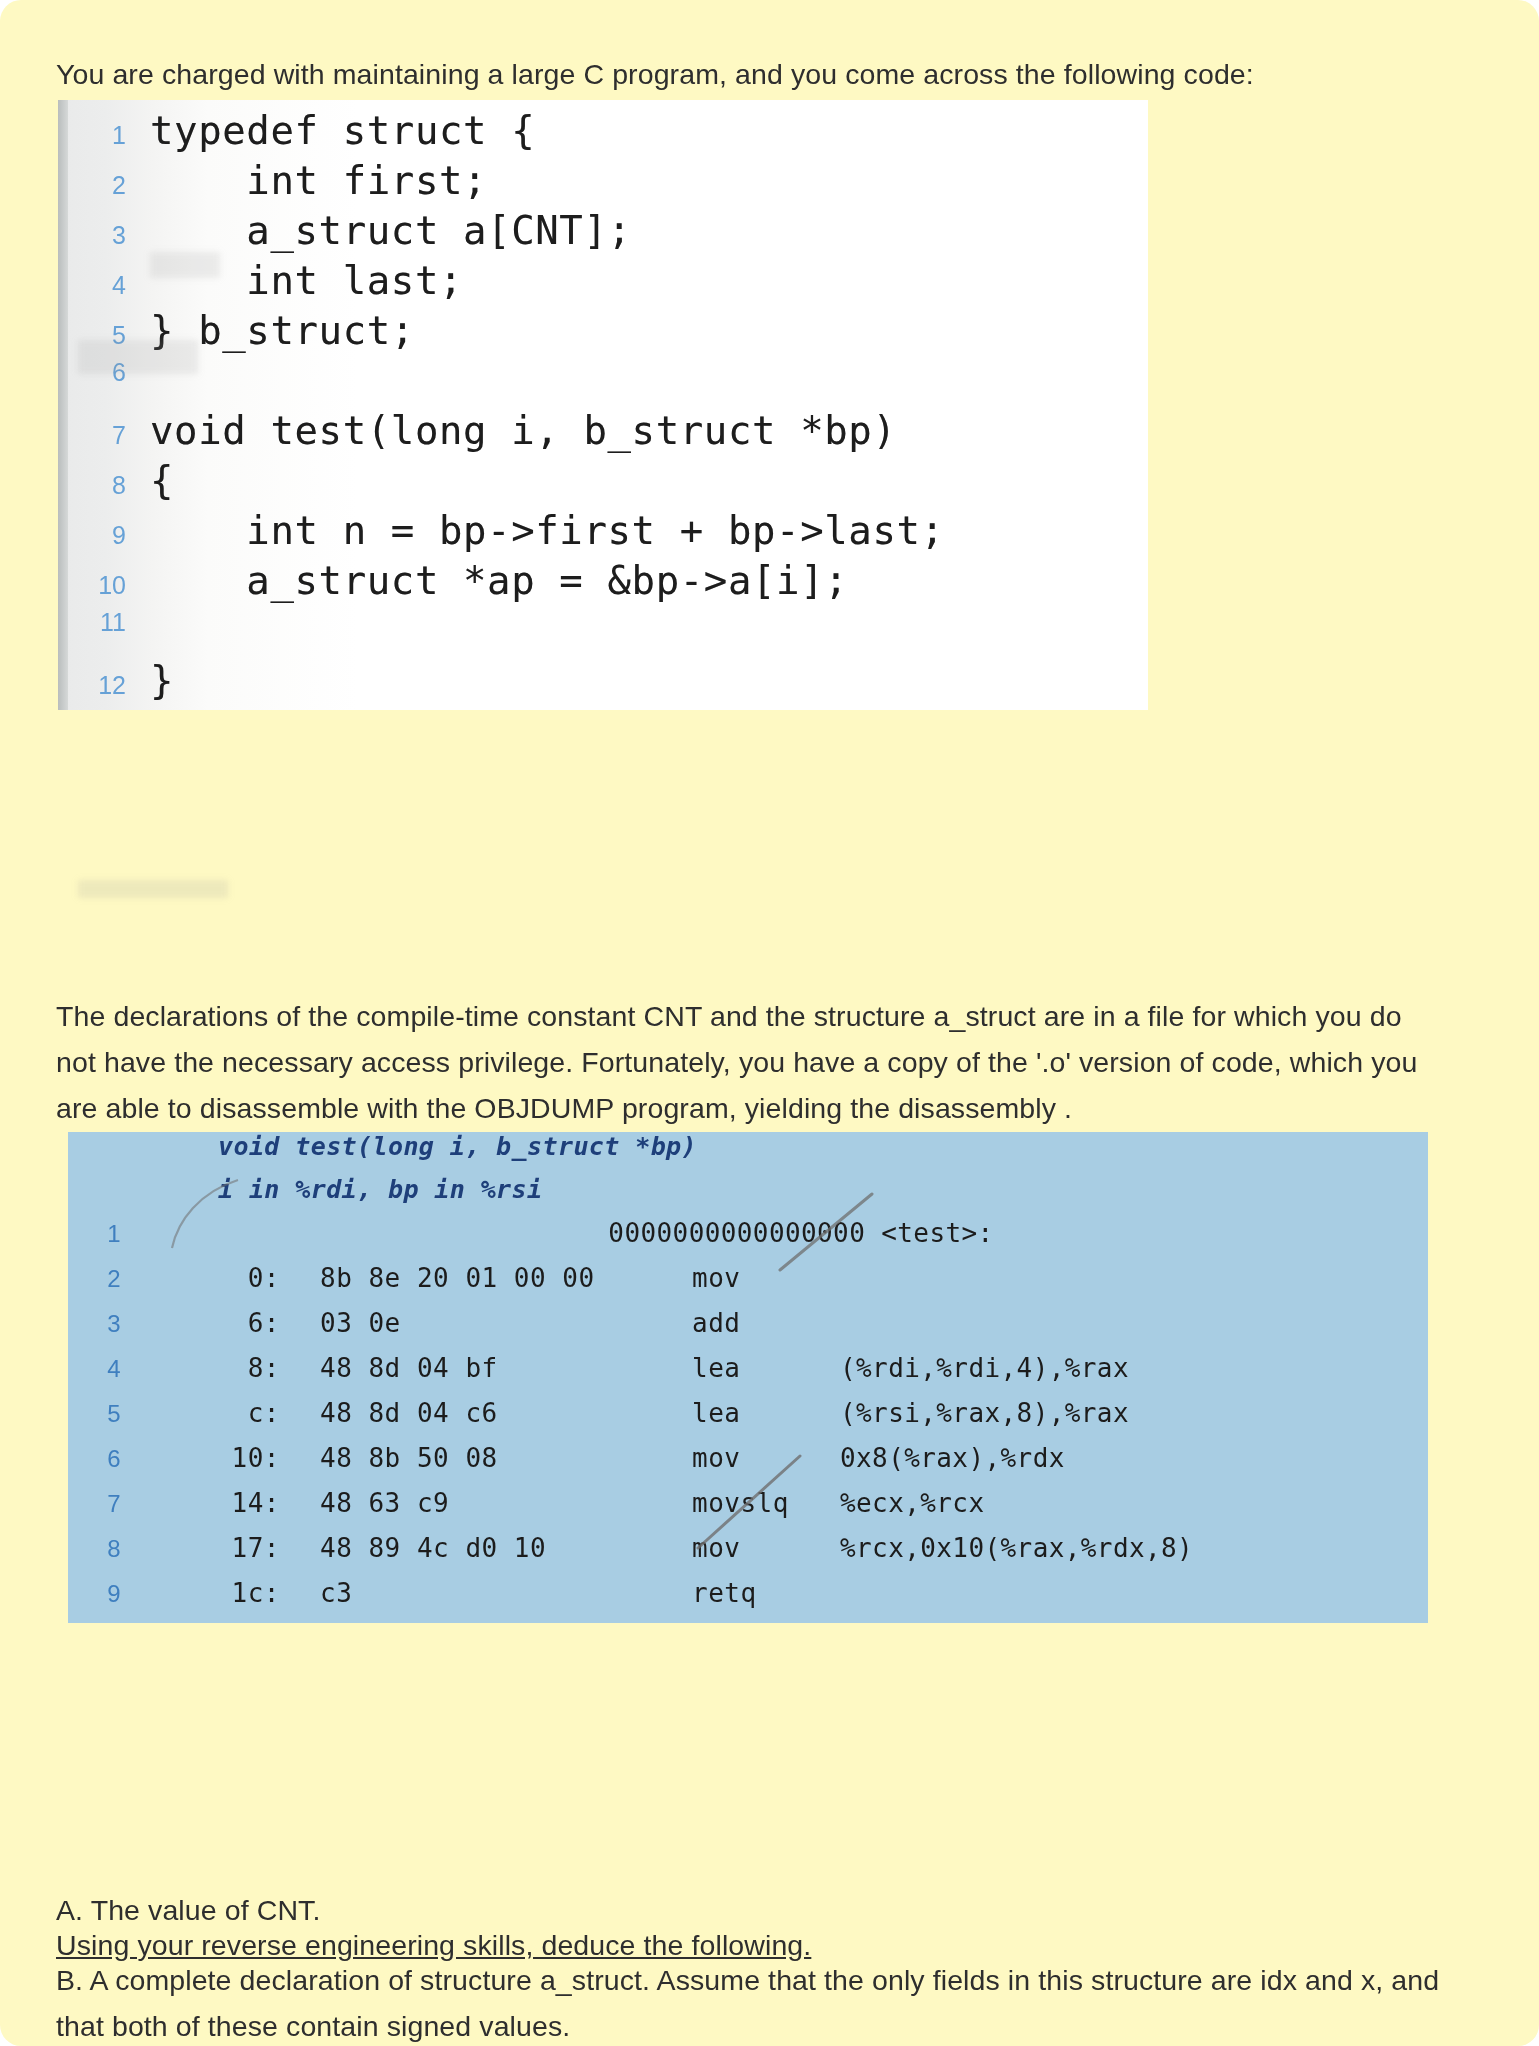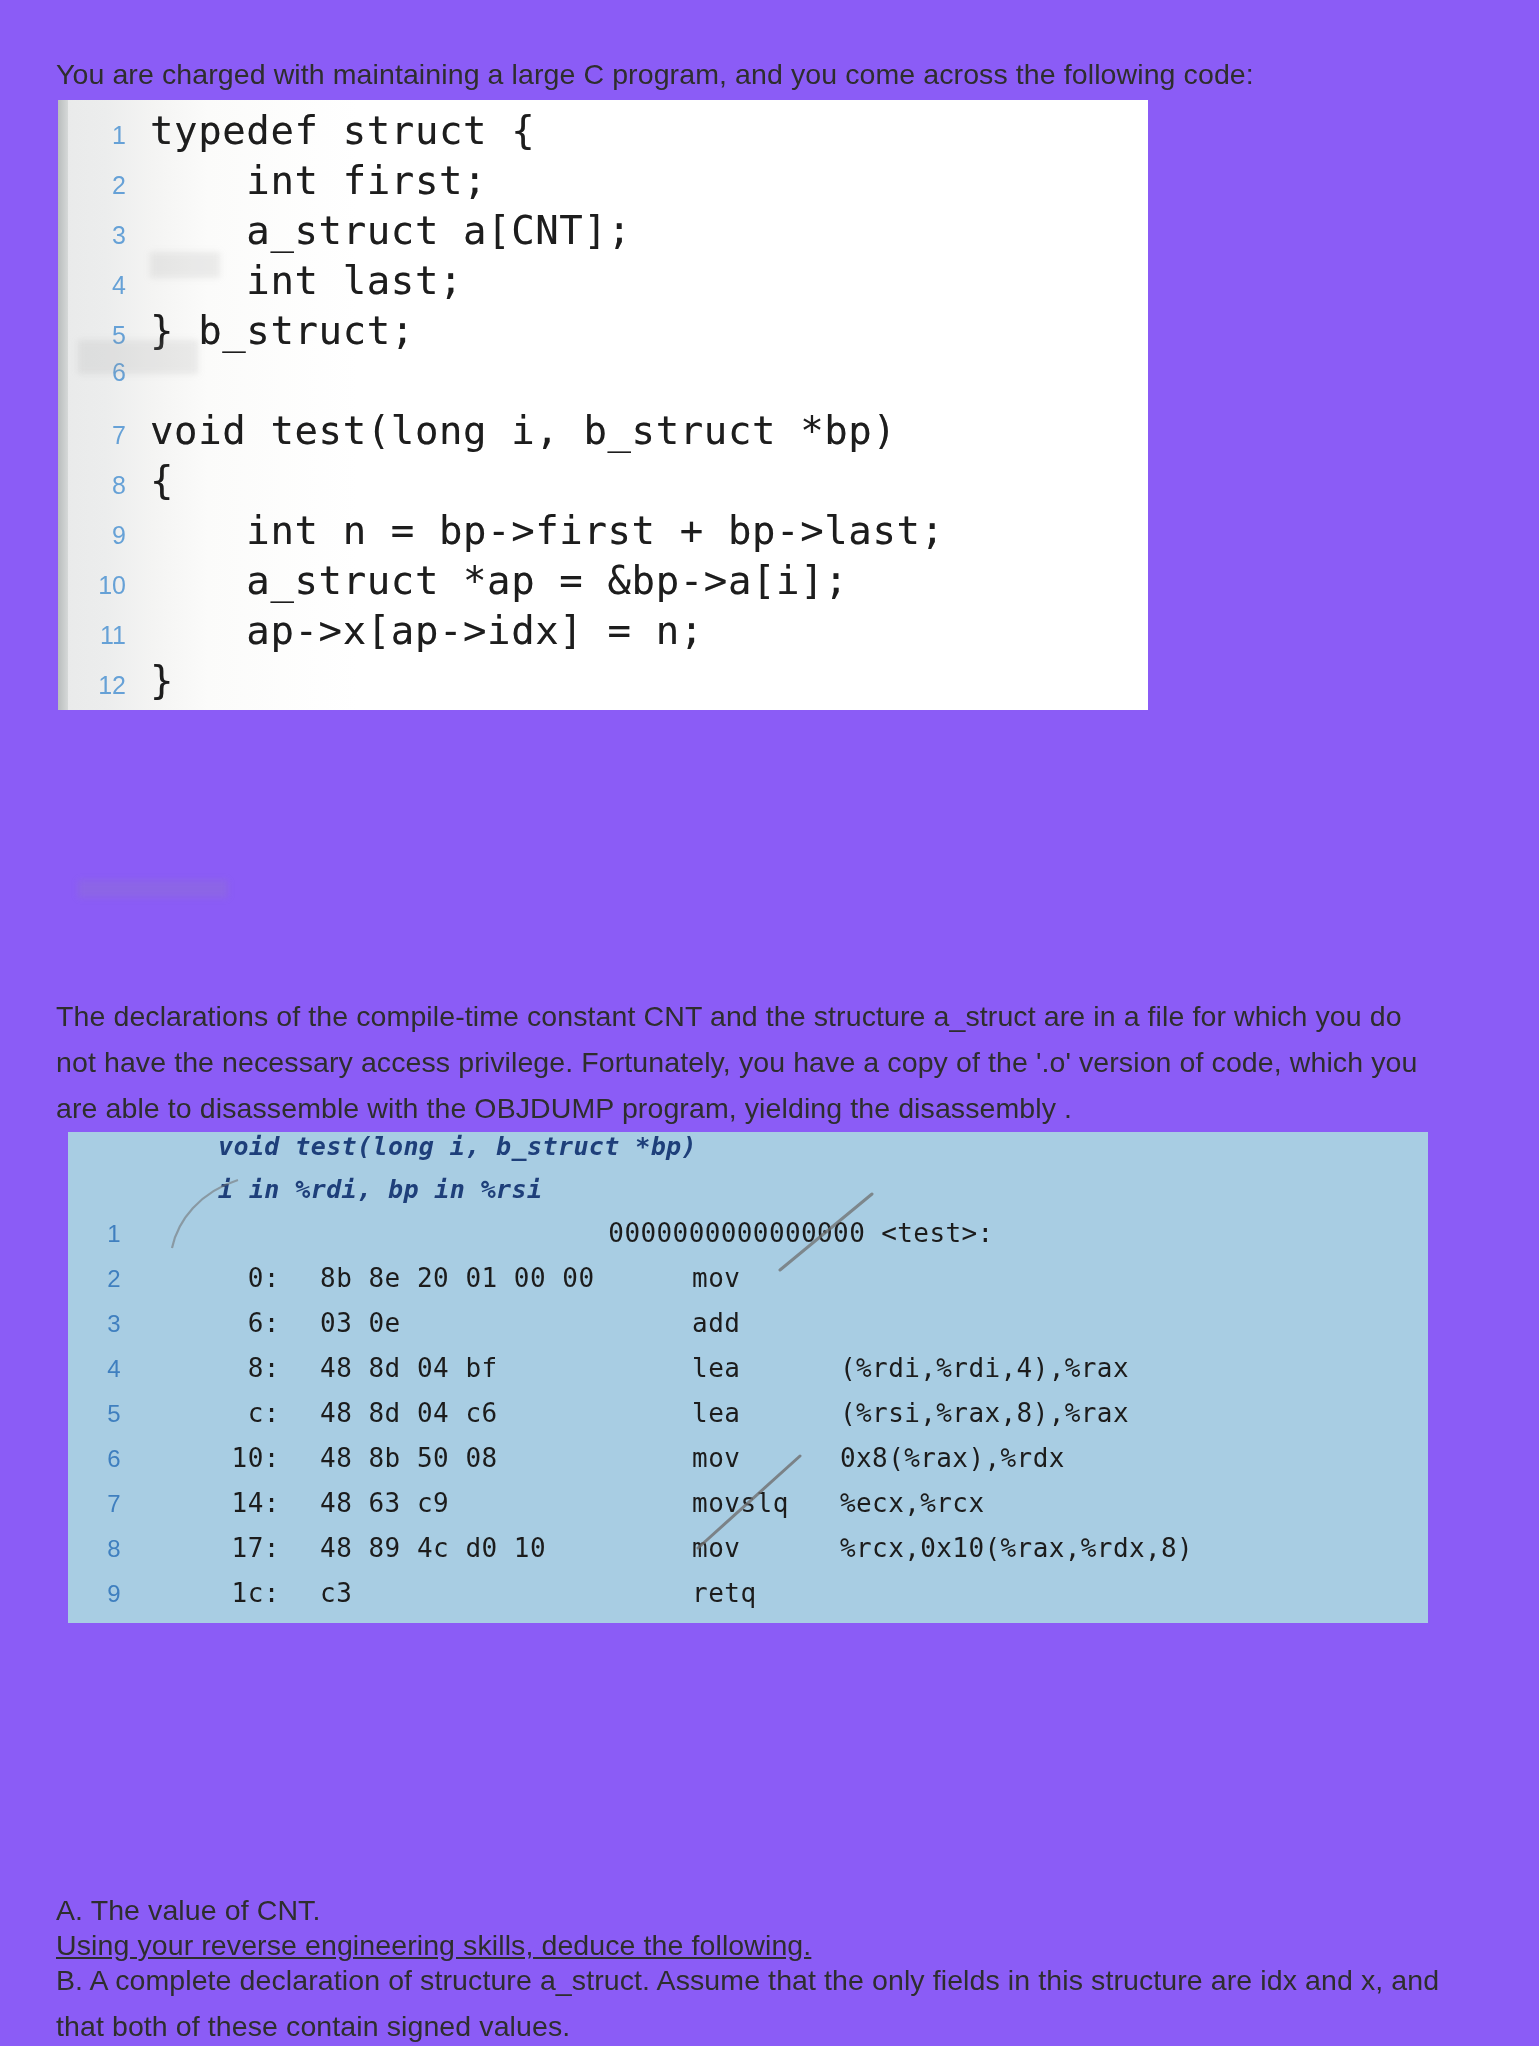--- a/index.html
+++ b/index.html
@@ -13,21 +13,22 @@
     height: 2046px;
     position: relative;
     font-family: "Liberation Sans", sans-serif;
     color: #2b2b2b;
     overflow: hidden;
   }
 
   .page {
     position: absolute;
     inset: 0;
-    background: #8b5cf6;
+    background: #fef9c3;
+    border-radius: 21px;
   }
 
   
   .prose {
     font-family: "Liberation Sans", sans-serif;
     font-size: 28.5px;
     line-height: 1.62;
     color: #2e2e2e;
     letter-spacing: 0.1px;
   }
@@ -238,21 +239,20 @@
         <div class="code-row">
           <span class="ln">9</span>
           <span class="csrc">    int n = bp-&gt;first + bp-&gt;last;</span>
         </div>
         <div class="code-row">
           <span class="ln">10</span>
           <span class="csrc">    a_struct *ap = &amp;bp-&gt;a[i];</span>
         </div>
         <div class="code-row">
           <span class="ln">11</span>
-          <span class="csrc">    ap-&gt;x[ap-&gt;idx] = n;</span>
         </div>
         <div class="code-row">
           <span class="ln">12</span>
           <span class="csrc">}</span>
         </div>
       </div>
   </div>
 
   <div class="faint-smudge" style="left:78px; top:340px; width:120px; height:34px;"></div>
   <div class="faint-smudge" style="left:150px; top:252px; width:70px; height:26px;"></div>

